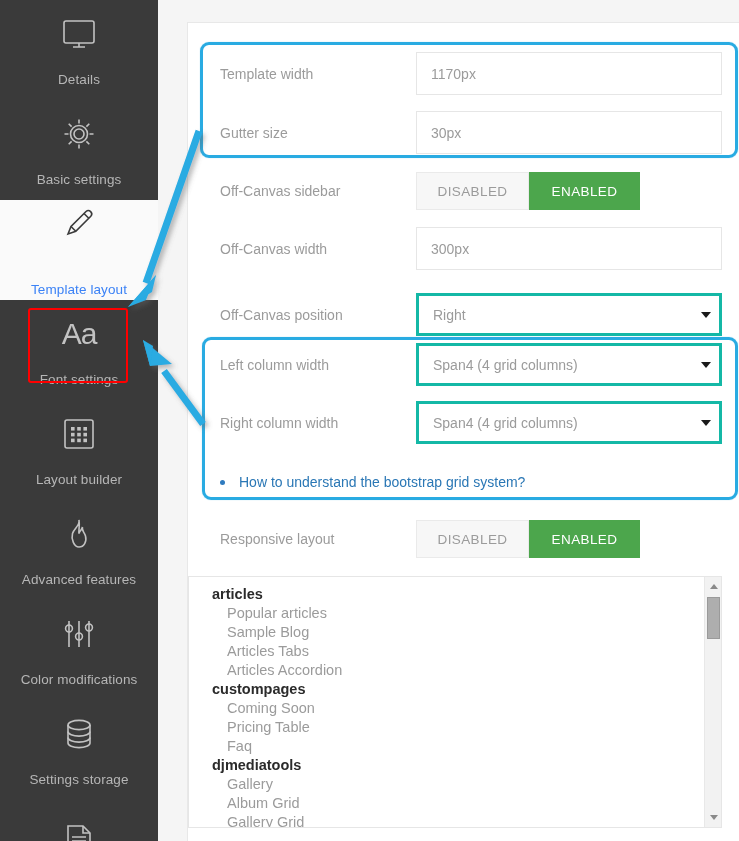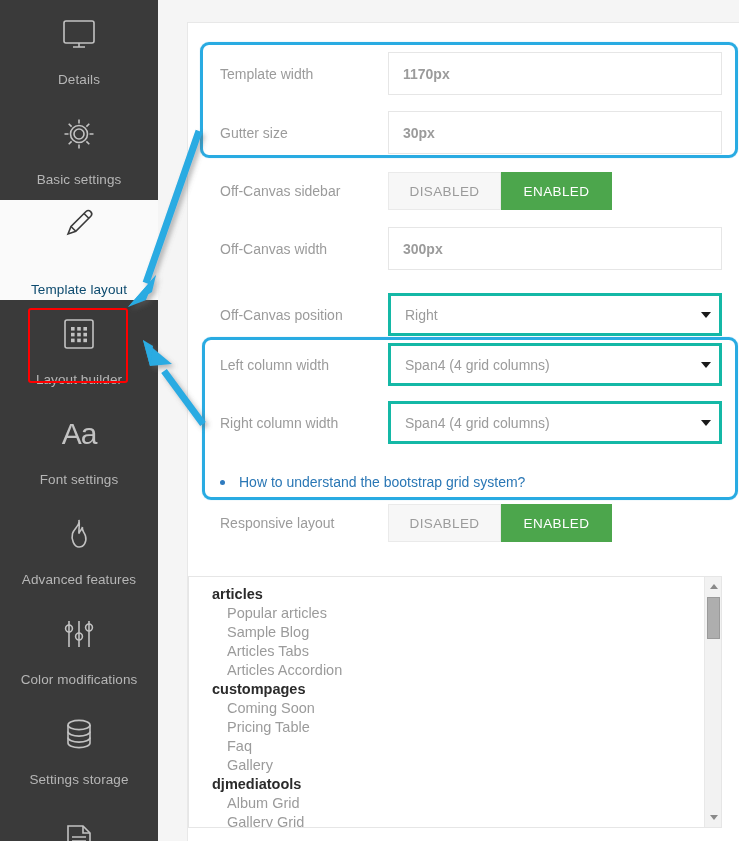--- a/index.html
+++ b/index.html
@@ -27,21 +27,21 @@
     gap: 19px;
     cursor: pointer;
   }
   .nav-item .nav-label {
     font-size: 13.5px;
     color: #b6b6b6;
     letter-spacing: .1px;
     line-height: 1;
   }
   .nav-item.active { background: #fafafa; }
-  .nav-item.active .nav-label { color: #0c4a6e; margin-top: 21px; }
+  .nav-item.active .nav-label { color: #3b82f6; margin-top: 21px; }
   .nav-item.active .nav-icon svg { stroke: #3b3b3b; }
   .nav-icon { height: 40px; display: flex; align-items: center; justify-content: center; }
   .nav-icon svg { stroke: #c2c2c2; fill: none; stroke-width: 1.6; }
   .nav-icon .aa-text {
     font-size: 30px; color: #c2c2c2; line-height: 1;
     font-family: "Liberation Sans", sans-serif; letter-spacing: -1px;
   }
   
   .red-ring {
     position: absolute;
@@ -59,41 +59,41 @@
     background: #ffffff;
     border: 1px solid #e8e8e8;
     border-right: none; border-bottom: none;
   }
   .form-row {
     position: absolute;
     left: 0;
     width: 552px;
     display: flex;
     align-items: center;
+    gap: 28px;
   }
   .f-label {
     width: 200px;
     padding-left: 32px;
     font-size: 14px;
     color: #9b9b9b;
     flex: none;
   }
   .f-control { flex: 1; padding-right: 18px; }
 
   .txt-input {
     width: 100%;
     height: 43px;
     border: 1px solid #e6e6e6;
     background: #fff;
     font-size: 14px;
     color: #9b9b9b;
     padding: 0 14px;
     font-family: "Liberation Sans", sans-serif;
     outline: none;
-    font-weight: bold;
   }
   .select-wrap { position: relative; width: 100%; }
   .select-box {
     width: 100%;
     height: 43px;
     border: 3px solid #14b8a6;
     background: #fff;
     font-size: 14px;
     color: #9b9b9b;
     padding: 0 30px 0 14px;
@@ -221,20 +221,27 @@
 
     <div class="nav-item active">
       <span class="nav-icon">
         <svg width="36" height="36" viewBox="0 0 36 36">
             <path d="M7 29l3-7.5L25 6.5a3.4 3.4 0 014.8 4.8L14.8 26.3 7 29z"></path>
             <path d="M23 8.5l4.8 4.8"></path>
             <path d="M10 21.5l4.8 4.8"></path>
           </svg>
       </span>
       <span class="nav-label">Template layout</span>
+    </div>
+
+    <div class="nav-item">
+      <span class="nav-icon">
+        <span class="aa-text">Aa</span>
+      </span>
+      <span class="nav-label">Font settings</span>
     </div>
 
     <div class="nav-item">
       <span class="nav-icon">
         <svg width="34" height="34" viewBox="0 0 34 34">
           <rect x="3" y="3" width="28" height="28" rx="2"></rect>
           <g fill="#c2c2c2" stroke="none">
             <rect x="9" y="10" width="3.6" height="3.6"></rect>
               <rect x="15.2" y="10" width="3.6" height="3.6"></rect>
               <rect x="21.4" y="10" width="3.6" height="3.6"></rect>
@@ -245,27 +252,20 @@
               <rect x="15.2" y="21.6" width="3.6" height="3.6"></rect>
               <rect x="21.4" y="21.6" width="3.6" height="3.6"></rect>
           </g>
         </svg>
       </span>
       <span class="nav-label">Layout builder</span>
     </div>
 
     <div class="nav-item">
       <span class="nav-icon">
-        <span class="aa-text">Aa</span>
-      </span>
-      <span class="nav-label">Font settings</span>
-    </div>
-
-    <div class="nav-item">
-      <span class="nav-icon">
         <svg width="32" height="34" viewBox="0 0 32 34">
             <path d="M16 3c1 6-5 8-6.5 13.5C8 22 11 30 16 30s8-5.5 6.5-11c-1.2-4.4-4-5-3-9-1.2 3.6-3 4.2-3.5 6.5C15.4 13 17 9.5 16 3z"></path>
           </svg>
       </span>
       <span class="nav-label">Advanced features</span>
     </div>
 
     <div class="nav-item">
       <span class="nav-icon">
         <svg width="34" height="34" viewBox="0 0 34 34">
@@ -365,21 +365,21 @@
           <span class="caret"></span>
         </div>
       </div>
     </div>
 
     <div class="link-row" style="top:448px;height:22px;">
       <span class="bullet"></span>
       <a class="help-link">How to understand the bootstrap grid system?</a>
     </div>
 
-    <div class="form-row" style="top:481px;height:38px;">
+    <div class="form-row" style="top:497px;height:38px;">
       <div class="f-label">Responsive layout</div>
       <div class="f-control">
         <div class="toggle">
           <div class="tg off">DISABLED</div>
           <div class="tg on">ENABLED</div>
         </div>
       </div>
     </div>
 
     <div class="form-row" style="top:553px;height:252px;align-items:flex-start;">
@@ -388,22 +388,22 @@
           <div class="list-inner" id="component-list">
               <div class="opt group">articles</div>
               <div class="opt child">Popular articles</div>
               <div class="opt child">Sample Blog</div>
               <div class="opt child">Articles Tabs</div>
               <div class="opt child">Articles Accordion</div>
               <div class="opt group">custompages</div>
               <div class="opt child">Coming Soon</div>
               <div class="opt child">Pricing Table</div>
               <div class="opt child">Faq</div>
+              <div class="opt group">djmediatools</div>
               <div class="opt child">Gallery</div>
-              <div class="opt group">djmediatools</div>
               <div class="opt child">Album Grid</div>
               <div class="opt child">Gallery Grid</div>
             </div>
           <div class="scrollbar">
             <div class="sb-arrow up">
                 <i></i>
               </div>
             <div class="sb-thumb"></div>
             <div class="sb-arrow down">
                 <i></i>

